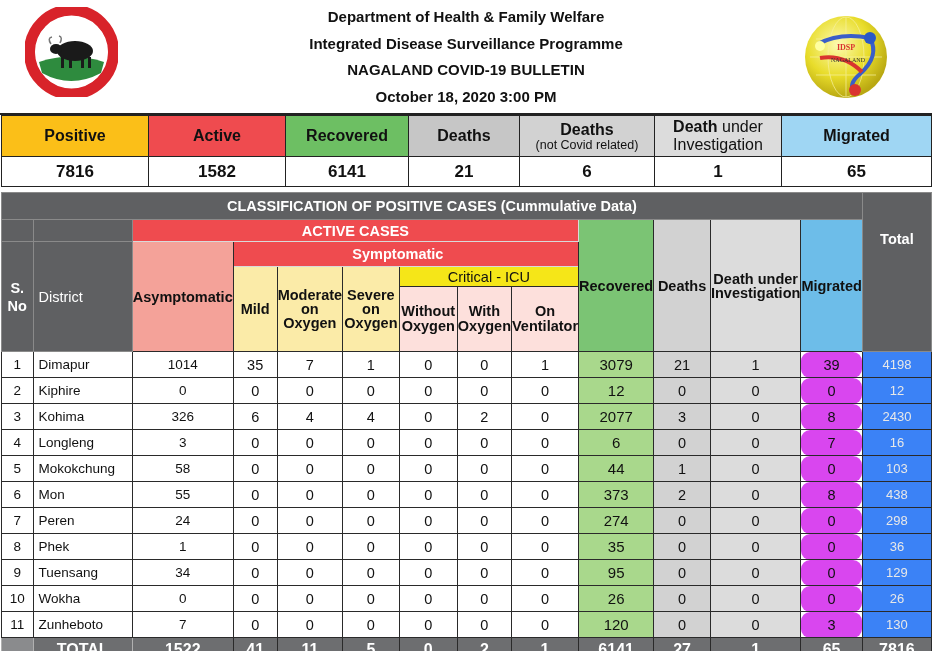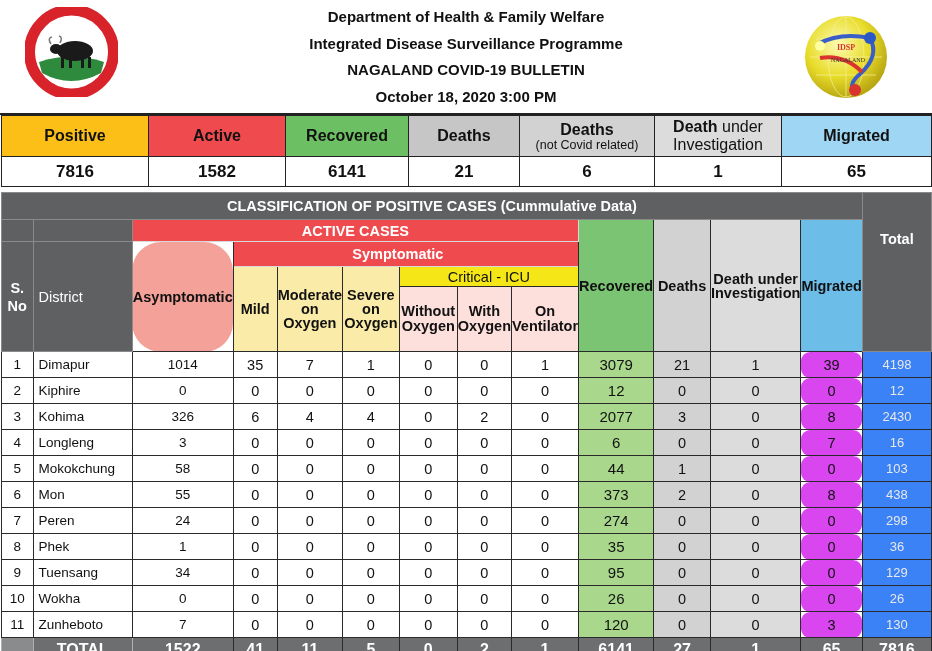--- a/index.html
+++ b/index.html
@@ -23,21 +23,21 @@
   .sm { display: block; font-weight: normal; font-size: 12.5px; line-height: 13px; }
   .nb { font-weight: normal; }
 
   
   .main { position: absolute; left: 1px; top: 192px; border-collapse: collapse; table-layout: fixed; }
   .main td { border: 1.5px solid #2a2a2a; text-align: center; vertical-align: middle; font-size: 14.5px; color: #111; padding: 0; }
   .main .hd td { color: #fff; }
   .banner { background: #5f6062; color: #fff; font-weight: bold; font-size: 15px; height: 27px; border-color: #8a8a8a !important; }
   .dark { background: #5f6062; color: #fff !important; border-color: #8a8a8a !important; }
   .red { background: #ef4b4f; color: #fff !important; font-weight: bold; font-size: 15px; border-color: #d9d9d9 !important; }
-  .salmon { background: #f4a299; font-weight: bold; font-size: 11.5px; color: #111 !important; border-radius: 29px; }
+  .salmon { background: #f4a299; font-weight: bold; font-size: 11.5px; color: #111 !important; }
   .yellowlt { background: #fbeba8; font-weight: bold; font-size: 11px; color: #111 !important; line-height: 14px; }
   .yellow { background: #f5e618; font-weight: normal; font-size: 13px; color: #111 !important; }
   .pink { background: #fde0dc; font-weight: bold; font-size: 11px; color: #111 !important; line-height: 15px; }
   .green-h { background: #7bc474; font-weight: bold; font-size: 11.5px; color: #111 !important; }
   .grey-h { background: #d2d2d2; font-weight: bold; font-size: 11.5px; color: #111 !important; }
   .grey2-h { background: #dcdcdc; font-weight: bold; font-size: 11px; color: #111 !important; line-height: 14px; }
   .blue-h { background: #6dbde9; font-weight: bold; font-size: 11.5px; color: #111 !important; }
   .sno-h { background: #5f6062; color: #fff !important; font-weight: bold; font-size: 13px; line-height: 18px; border-color: #8a8a8a !important; }
   .dist-h { background: #5f6062; color: #fff !important; font-size: 12px; text-align: left !important; padding-left: 5px !important; border-color: #8a8a8a !important; }
   .total-h { background: #5f6062; color: #fff !important; font-weight: bold; font-size: 13px; border-color: #8a8a8a !important; }

